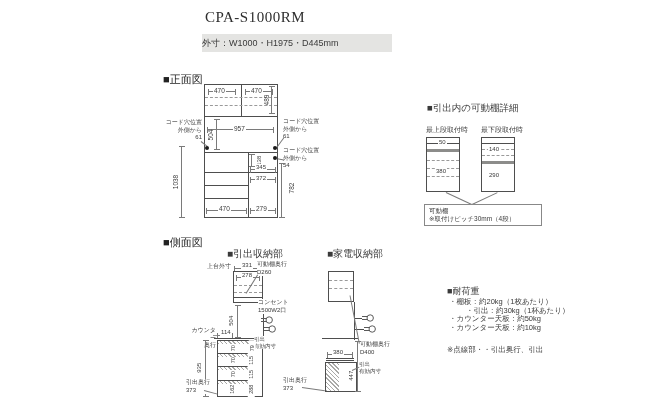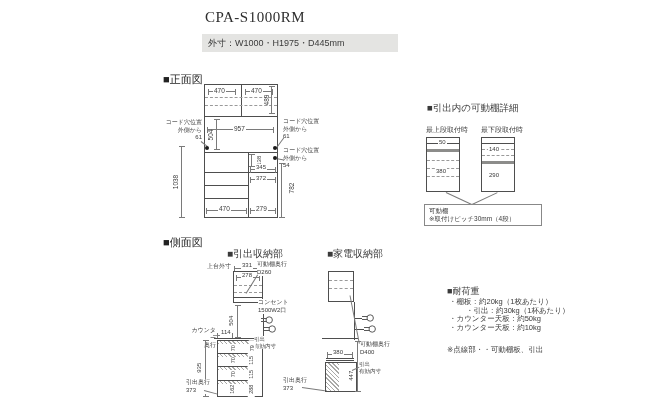--- a/index.html
+++ b/index.html
@@ -27,21 +27,21 @@
   .dimh{height:0;border-top:1px solid #7a7a7a;}
   .dimh::before,.dimh::after{content:"";position:absolute;top:-3px;width:1px;height:6px;background:#7a7a7a;}
   .dimh::before{left:0}.dimh::after{right:0}
   .dimv{width:0;border-left:1px solid #7a7a7a;}
   .dimv::before,.dimv::after{content:"";position:absolute;left:-3px;height:1px;width:6px;background:#7a7a7a;}
   .dimv::before{top:0}.dimv::after{bottom:0}
   .leader{height:0;border-top:1px solid #7a7a7a;transform-origin:0 50%;}
   .dot{width:4px;height:4px;background:#1c1c1c;border-radius:50%;z-index:4;}
   .hatch{background:repeating-linear-gradient(45deg,#a9a9a7 0 1px,transparent 1px 3px);}
   .title{font-family:Liberation Serif, serif;font-size:15px;letter-spacing:.5px;color:#2e2e2e;}
-  .graybox{background:#e4e4e2;font-size:9px;line-height:18px;padding-left:6px;color:#3a3a3a;}
+  .graybox{background:#e4e4e2;font-size:9px;line-height:18px;color:#3a3a3a;}
   .plug{stroke:#5a5a5a;fill:none;z-index:4}
 </style>
 </head>
 <body>
 
 <div id="canvas">
 
   <div class="title" style="left:205px;top:9px">CPA-S1000RM</div>
   <div class="graybox" style="left:202px;top:34px;width:190px;height:18px">外寸：W1000・H1975・D445mm</div>
 
@@ -230,15 +230,15 @@
   <div class="t f6 rot" style="left:344px;top:372px">447</div>
   <div class="t f6" style="left:283px;top:377px;width:30px;background:#fff">引出奥行
 373</div>
   <div class="leader" style="left:302px;top:387px;width:23px;transform:rotate(8deg)"></div>
 
   <div class="t f9" style="left:447px;top:286px">■耐荷重</div>
   <div class="t f75" style="left:449px;top:298px">・棚板：約20kg（1枚あたり）</div>
   <div class="t f75" style="left:466px;top:307px">・引出：約30kg（1杯あたり）</div>
   <div class="t f75" style="left:449px;top:315px">・カウンター天板：約50kg</div>
   <div class="t f75" style="left:449px;top:324px">・カウンター天板：約10kg</div>
-  <div class="t f75" style="left:447px;top:346px">※点線部・・可動棚板、引出</div>
+  <div class="t f75" style="left:447px;top:346px">※点線部・・引出奥行、引出</div>
 
 </div>
 
 </body></html>

